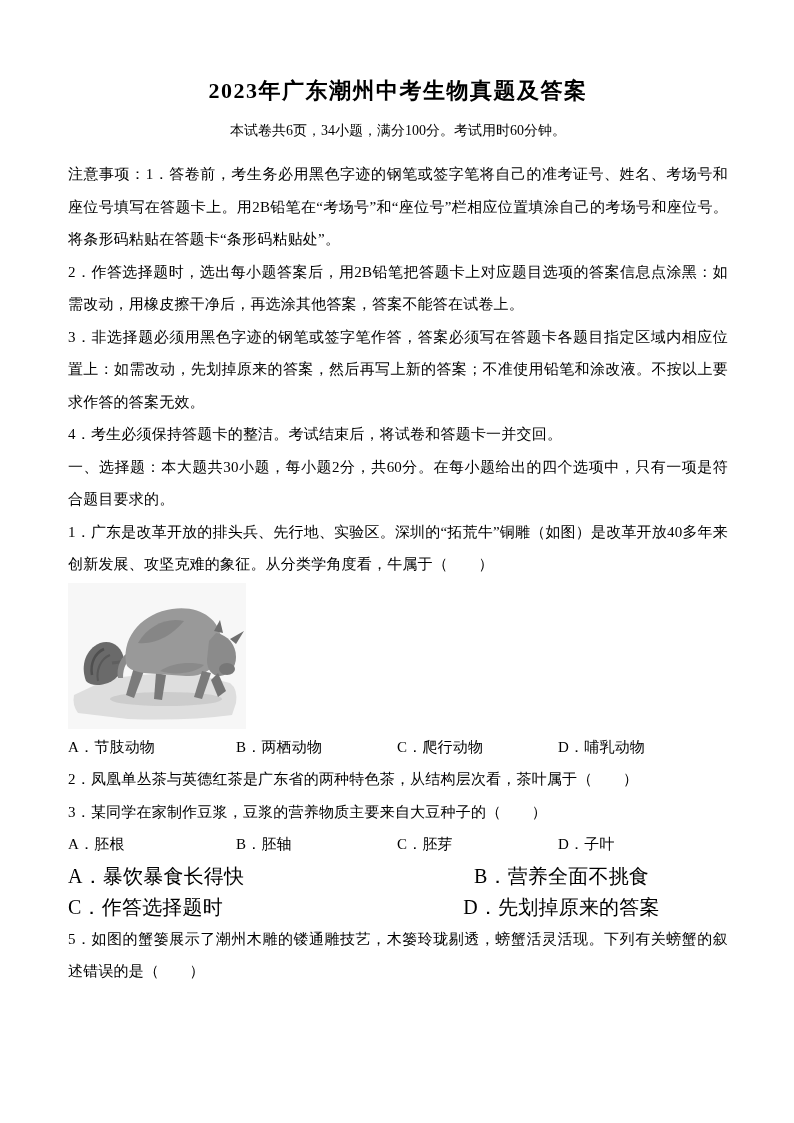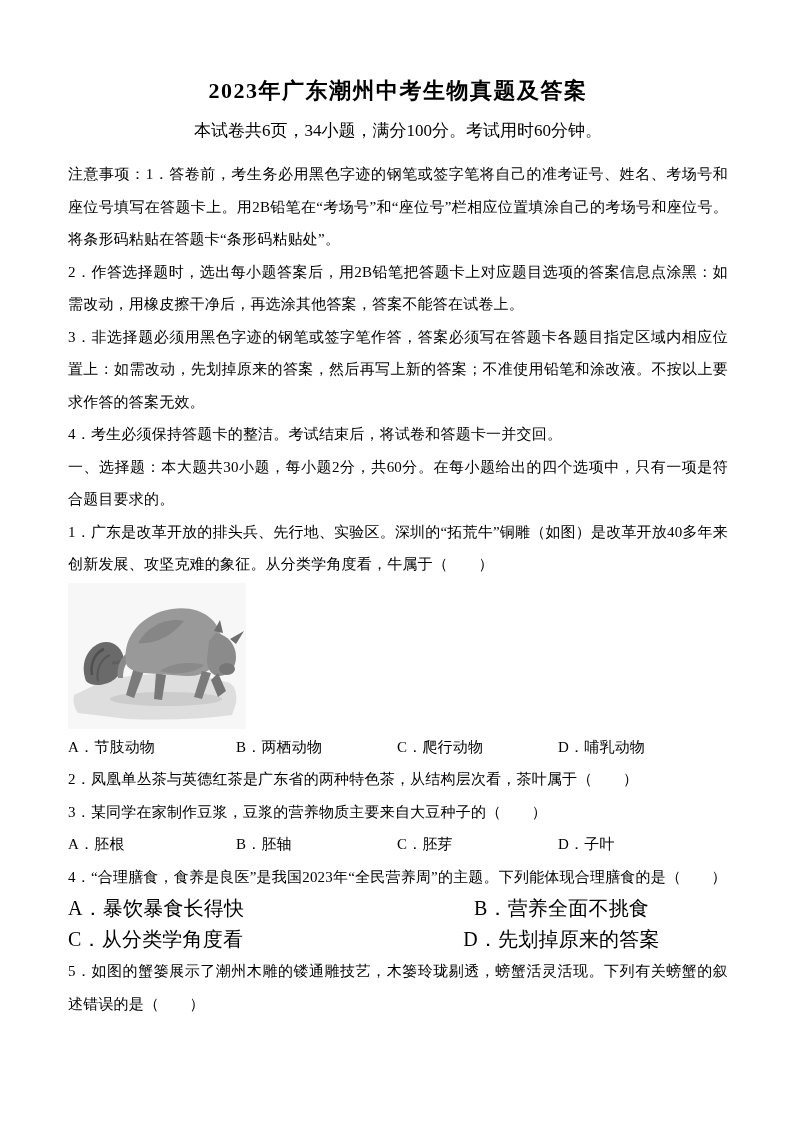--- a/index.html
+++ b/index.html
@@ -22,21 +22,21 @@
   .doc-title {
     margin: 0 0 12px 0;
     font-size: 22px;
     line-height: 30px;
     font-weight: bold;
     text-align: center;
     letter-spacing: 1.5px;
   }
   .doc-subtitle {
     margin: 0 0 14px 0;
-    font-size: 17px;
+    font-size: 14px;
     line-height: 26px;
     text-align: center;
   }
   .para {
     margin: 0;
     font-size: 15px;
     line-height: 32.5px;
     text-align: justify;
     text-justify: inter-ideograph;
     letter-spacing: 0.2px;
@@ -127,25 +127,24 @@
   <p class="para">2．凤凰单丛茶与英德红茶是广东省的两种特色茶，从结构层次看，茶叶属于（　　）</p>
 
   <p class="para">3．某同学在家制作豆浆，豆浆的营养物质主要来自大豆种子的（　　）</p>
   <div class="opts">
     <span class="opt-1">A．胚根</span>
     <span class="opt-2">B．胚轴</span>
     <span class="opt-3">C．胚芽</span>
     <span class="opt-4">D．子叶</span>
   </div>
 
-  <p class="para">4．“合理膳食，食养是良医”是我国2023年“全民营养周”的主题。下列能体现合理膳食的是（　　）</p>
   <div class="opts2">
     <span class="opt-l">A．暴饮暴食长得快</span>
     <span class="opt-r">B．营养全面不挑食</span>
   </div>
   <div class="opts2">
-    <span class="opt-l">C．从分类学角度看</span>
+    <span class="opt-l">C．作答选择题时</span>
     <span class="opt-r">D．先划掉原来的答案</span>
   </div>
 
   <p class="para">5．如图的蟹篓展示了潮州木雕的镂通雕技艺，木篓玲珑剔透，螃蟹活灵活现。下列有关螃蟹的叙述错误的是（　　）</p>
 
 </div>
 
 </body></html>

